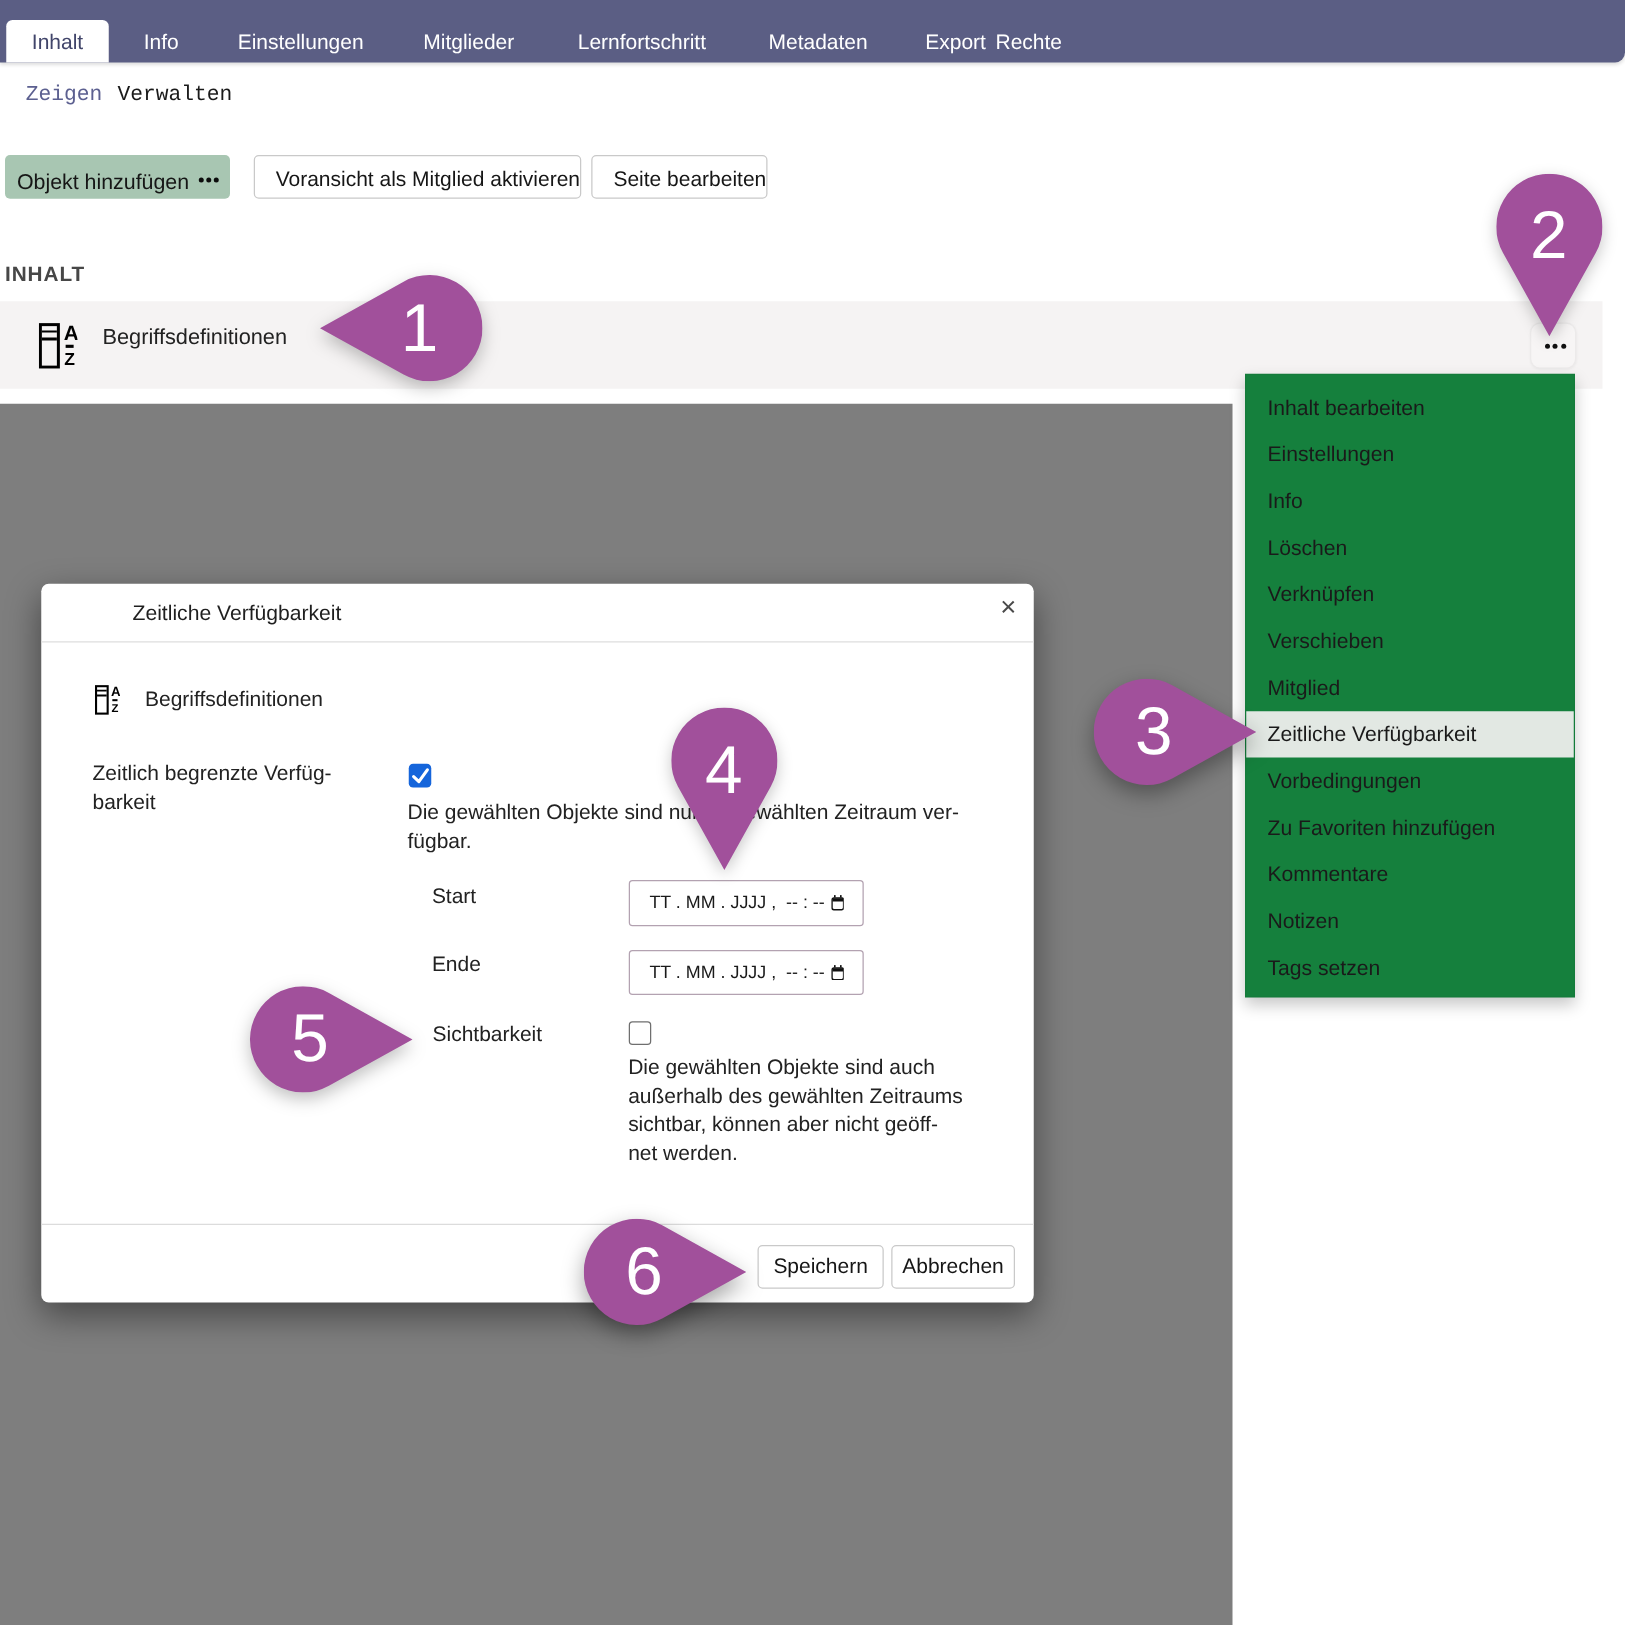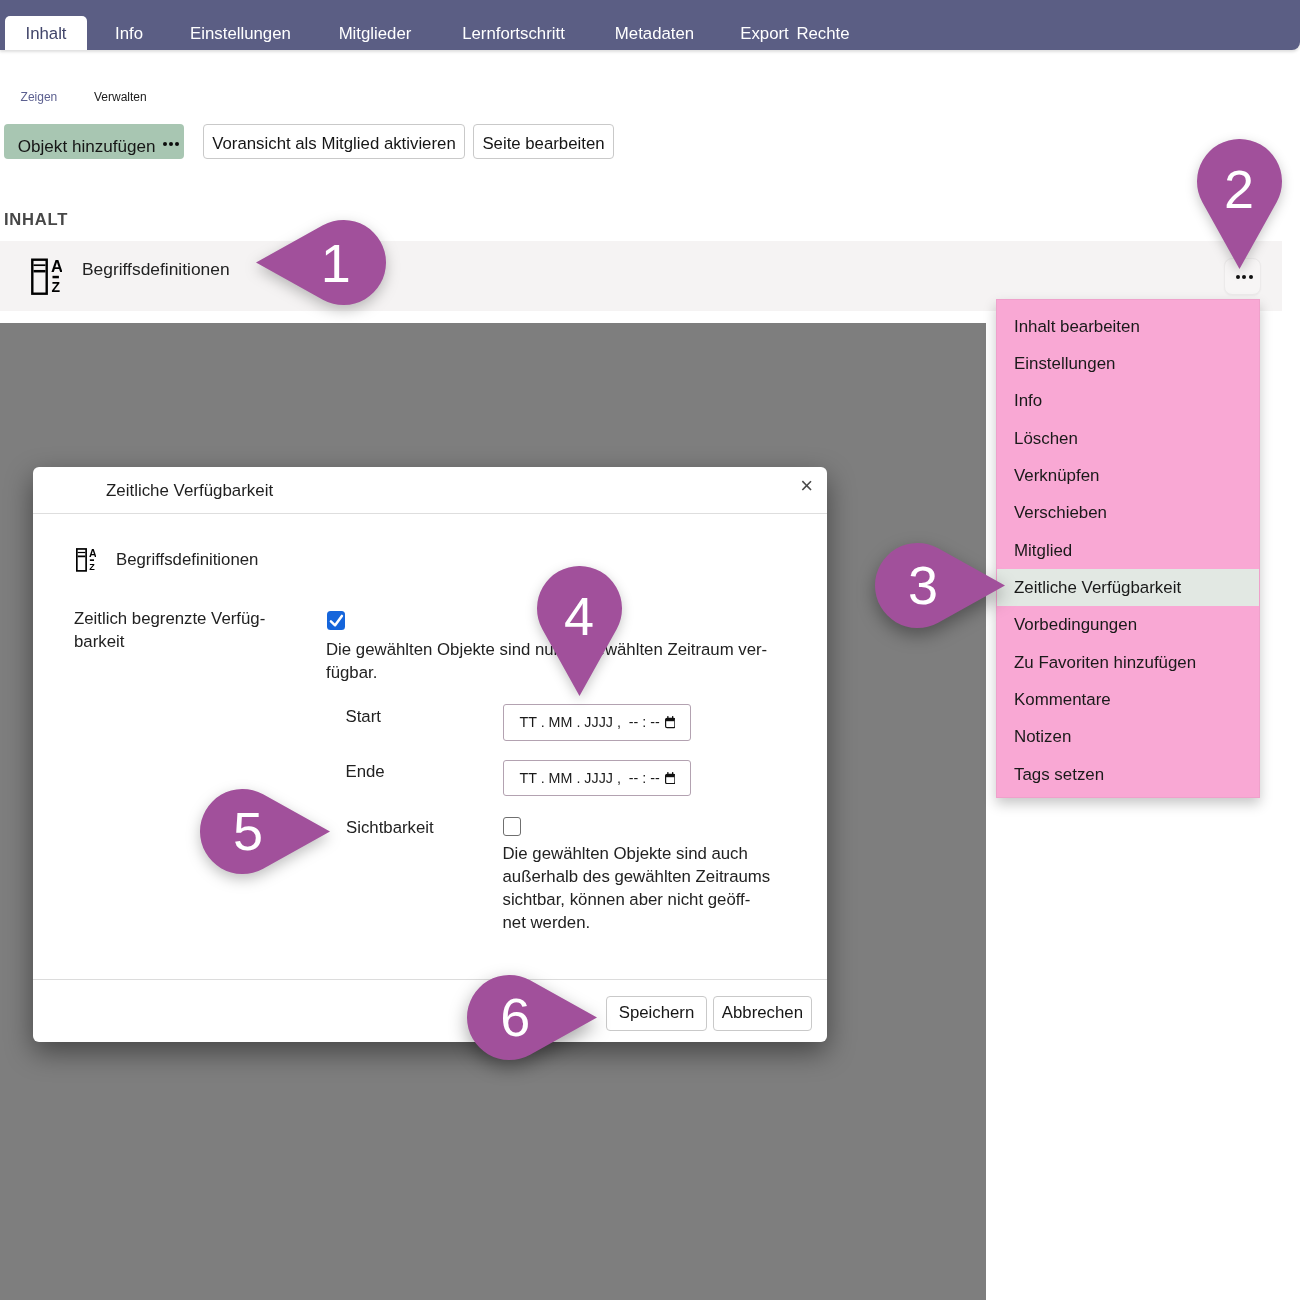--- a/index.html
+++ b/index.html
@@ -5,42 +5,42 @@
   * { margin:0; padding:0; box-sizing:border-box; }
   html,body { width:1300px; height:1300px; background:#fff; font-family:"Liberation Sans", sans-serif; overflow:hidden; position:relative; }
   .abs { position:absolute; }
 
   
   #topbar { left:0; top:0; width:1300px; height:50px; background:#5b5e84; border-radius:0 0 8px 0; z-index:2; box-shadow:0 2px 3px rgba(0,0,0,0.13); }
   .tab { position:absolute; top:0; height:50px; line-height:67px; color:#fff; font-size:16.8px; text-align:center; }
   #tab-active { left:5px; top:16px; width:82px; height:34px; background:#fff; border-radius:5px 5px 0 0; color:#41456a; font-size:16.8px; text-align:center; line-height:35px; position:absolute; }
 
   
-  .subtab { position:absolute; top:82px; height:30px; line-height:30px; font-size:12px; }
-
-  
-  .btn { position:absolute; top:124px; height:35px; border-radius:4px; font-size:16.8px; color:#161616; text-align:center; line-height:37px; background:#fff; border:1px solid #c9c9c9; }
-  #btn-add { left:4px; width:179.5px; background:#a8c6b2; border:none; line-height:33px; text-align:center; padding-left:9.5px; font-size:17.1px; }
+  .subtab { position:absolute; top:62px; height:30px; line-height:30px; font-size:17px;font-family:Liberation Mono, monospace; }
+
+  
+  .btn { position:absolute; top:124px; height:35px; border-radius:4px; font-size:16.8px; color:#161616; text-align:right; line-height:37px; background:#fff; border:1px solid #c9c9c9; }
+  #btn-add { left:4px; width:179.5px; background:#a8c6b2; border:none; line-height:33px; text-align:left; padding-left:9.5px; font-size:17.1px; }
   .mini-dots { display:inline-block; vertical-align:5.5px; margin-left:7.5px; }
   .mini-dots i { display:inline-block; width:4.2px; height:4.2px; border-radius:50%; background:#0c0c0c; }
   .mini-dots i + i { margin-left:1.8px; }
 
   #inhalt-h { left:4px; top:210px; font-size:16.6px; font-weight:bold; letter-spacing:0.75px; color:#474747; }
 
   
   #row { left:0; top:240.5px; width:1281.5px; height:70px; background:#f5f3f3; }
   #row-label { left:82px; top:253px; font-size:17.4px; color:#222; line-height:33px; }
   #dots-btn { left:1224px; top:258px; width:37px; height:37px; background:#f7f5f5; border:1px solid #eceaea; border-radius:8px; box-shadow:0 1px 2px rgba(0,0,0,0.04); }
   #dots-btn i { position:absolute; top:15.5px; width:4.2px; height:4.2px; border-radius:50%; background:#111; }
 
   
   #overlay { left:0; top:323px; width:986px; height:977px; background:#7e7e7e; z-index:5; }
 
   
-  #dropdown { left:996px; top:299px; width:264px; height:499px; background:#f9a8d4; z-index:10; box-shadow:0 6px 12px rgba(0,0,0,0.22); border:1px solid rgba(0,0,0,0.04); padding-top:7.5px; }
+  #dropdown { left:996px; top:299px; width:264px; height:499px; background:#15803d; z-index:10; box-shadow:0 6px 12px rgba(0,0,0,0.22); border:1px solid rgba(0,0,0,0.04); padding-top:7.5px; }
   #dropdown .it { height:37.35px; line-height:37.35px; padding-left:17px; font-size:16.9px; color:#1a1a1a; white-space:nowrap; }
   #dropdown .it.hl { background:#e2e8e3; }
 
   
   #modal { left:33px; top:467px; width:794px; height:575px; background:#fff; border-radius:6px; z-index:20; box-shadow:0 10px 28px rgba(0,0,0,0.45); }
   #modal .hdr { position:absolute; left:0; top:0; width:100%; height:47px; border-bottom:1px solid #dedede; }
   #modal .title { position:absolute; left:73px; top:0; line-height:47px; font-size:16.9px; color:#1f1f1f; }
   #modal .close { position:absolute; right:14px; top:6px; font-size:22px; color:#4a4a4a; font-weight:normal; }
   .mtext { position:absolute; font-size:16.8px; color:#222; line-height:23px; }
   .dinput { position:absolute; left:469.5px; width:188px; height:36.5px; border:1px solid #b3a2b1; border-radius:3px; background:#fff; display:flex; align-items:center; }

